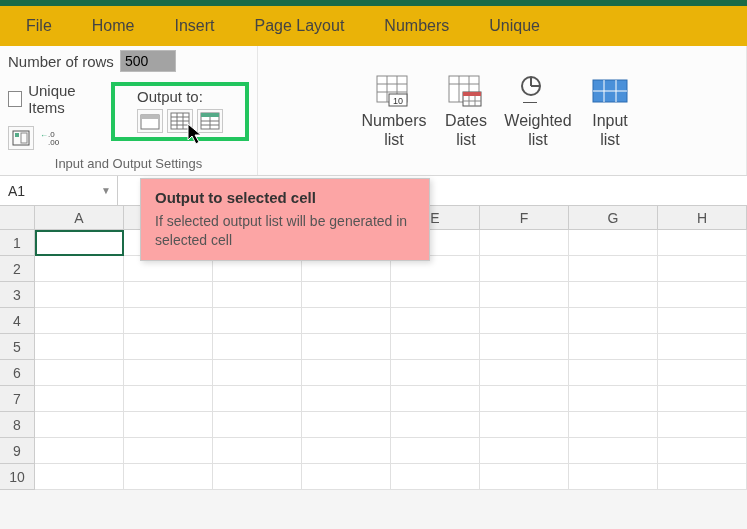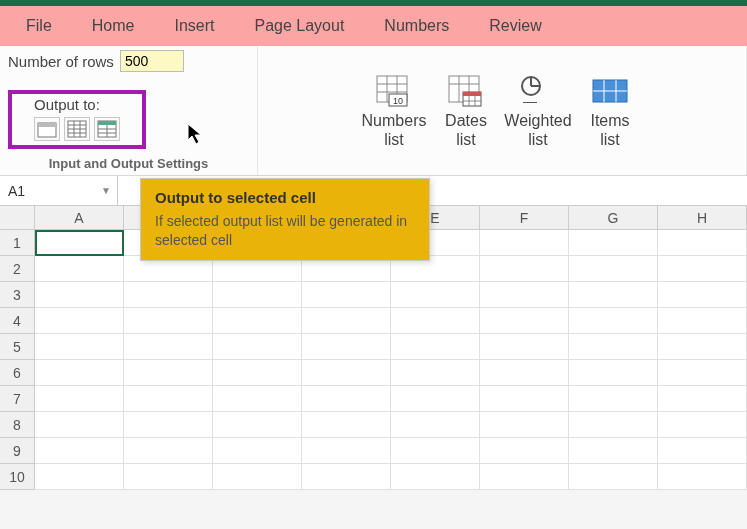--- a/index.html
+++ b/index.html
@@ -1,33 +1,33 @@
 <!DOCTYPE html>
 <html><head>
 <meta charset="utf-8">
 <style>
   * { box-sizing: border-box; margin: 0; padding: 0; font-family: 'Segoe UI', Tahoma, sans-serif; }
   body { background: #f5f5f5; width: 747px; height: 529px; overflow: hidden; position: relative; }
   
   .topbar { height: 6px; background: #1a6b47; }
   
-  .menubar { display: flex; height: 40px; align-items: center; padding: 0 6px; background: #fca5a5; }
+  .menubar { display: flex; height: 40px; align-items: center; padding: 0 6px; background: #eab308; }
   .menubar .tab { padding: 0 20px; font-size: 16px; color: #444; cursor: pointer; line-height: 40px; }
   
   .ribbon { display: flex; background: #fcfcfc; border-bottom: 1px solid #d8d8d8; height: 130px; }
   .ribbon-group { display: flex; flex-direction: column; align-items: center; padding: 4px 8px 2px; border-right: 1px solid #e6e6e6; }
-  .ribbon-group-body { flex: 1; display: flex; flex-direction: column; justify-content: flex-start; gap: 16px; }
-  .ribbon-group-label { font-size: 13px; color: #666; padding: 2px 0; font-weight: bold; }
+  .ribbon-group-body { flex: 1; display: flex; flex-direction: column; justify-content: flex-start; gap: 8px; }
+  .ribbon-group-label { font-size: 13px; color: #666; padding: 2px 0; }
   
   .row { display: flex; align-items: center; gap: 6px; }
   .lbl { font-size: 15px; color: #444; }
-  .numbox { width: 64px; height: 22px; border: 1px solid #bbb; padding: 0 4px; font-size: 14px; background: #fef9c3; }
+  .numbox { width: 56px; height: 22px; border: 1px solid #bbb; padding: 0 4px; font-size: 14px; background: #a3a3a3; }
   .checkbox { width: 16px; height: 16px; border: 1px solid #888; background: #fff; display: inline-block; }
   
-  .output-box { border: 4px solid #a21caf; padding: 2px 22px 4px; position: relative; }
+  .output-box { border: 4px solid #22c55e; padding: 2px 22px 4px; position: relative; }
   .output-box .lbl { font-size: 15px; }
   .output-icons { display: flex; gap: 4px; margin-top: 4px; }
   .small-icon-btn { width: 26px; height: 24px; border: 1px solid #c8c8c8; background: #fafafa; display: flex; align-items: center; justify-content: center; cursor: pointer; }
   
   .aux-icons { display: flex; gap: 6px; margin-top: 4px; align-items: center; }
   .aux-icon { width: 26px; height: 24px; border: 1px solid #c8c8c8; background: #fafafa; display: flex; align-items: center; justify-content: center; font-size: 11px; color: #444; }
   
   .big-buttons { display: flex; gap: 10px; }
   .big-btn { display: flex; flex-direction: column; align-items: center; justify-content: flex-start; width: 62px; padding: 4px 2px; cursor: pointer; }
   .big-btn.wide { width: 86px; }
@@ -41,50 +41,72 @@
   
   .grid-area { position: relative; background: #fff; }
   .col-headers { display: flex; position: sticky; top: 0; }
   .corner { width: 36px; height: 24px; border: 1px solid #ccc; border-top: 0; border-left: 0; background: #f0f0f0; }
   .col-h { width: 92px; height: 24px; border-right: 1px solid #ccc; border-bottom: 1px solid #ccc; background: #f0f0f0; text-align: center; font-size: 14px; line-height: 24px; color: #555; }
   .rowline { display: flex; }
   .row-h { width: 36px; height: 26px; border-right: 1px solid #ccc; border-bottom: 1px solid #ccc; background: #f0f0f0; text-align: center; font-size: 14px; line-height: 26px; color: #555; }
   .cell { width: 92px; height: 26px; border-right: 1px solid #e0e0e0; border-bottom: 1px solid #e0e0e0; background: #fff; }
   .cell.sel { outline: 2px solid #1a6b47; outline-offset: -2px; }
   
-  .tooltip { position: absolute; left: 140px; top: 178px; width: 290px; background: #eab308; border: 1px solid #c8c8c8; box-shadow: 2px 2px 6px rgba(0,0,0,0.15); padding: 10px 14px; z-index: 50; }
+  .tooltip { position: absolute; left: 140px; top: 178px; width: 290px; background: #fca5a5; border: 1px solid #c8c8c8; box-shadow: 2px 2px 6px rgba(0,0,0,0.15); padding: 10px 14px; z-index: 50; }
   .tooltip .tt-title { font-size: 15px; font-weight: 600; color: #333; margin-bottom: 6px; }
   .tooltip .tt-body { font-size: 14px; color: #555; line-height: 1.35; }
   
   .cursor { position: absolute; left: 186px; top: 122px; z-index: 60; pointer-events: none; }
   
   svg { display: block; }
 </style>
 </head>
 <body>
 
 <div class="topbar"></div>
 
 <div class="menubar">
   <div class="tab">File</div>
   <div class="tab">Home</div>
   <div class="tab">Insert</div>
   <div class="tab">Page Layout</div>
   <div class="tab">Numbers</div>
-  <div class="tab">Review</div>
+  <div class="tab">Unique</div>
 </div>
 
 <div class="ribbon">
   <div class="ribbon-group" style="width:258px;">
     <div class="ribbon-group-body" style="align-items:flex-start; width:100%;">
       <div class="row">
         <span class="lbl">Number of rows</span>
         <input class="numbox" value="500" style="">
       </div>
       <div class="row" style="align-items:flex-start; margin-top:2px;">
+        <div style="display:flex; flex-direction:column; gap:6px;">
+          <div class="row">
+            <span class="checkbox"></span>
+            <span class="lbl">Unique Items</span>
+          </div>
+          <div class="aux-icons">
+            <span class="aux-icon">
+              <svg width="18" height="16">
+                  <rect x="1" y="1" width="16" height="14" fill="none" stroke="#555"></rect>
+                  <rect x="3" y="3" width="4" height="4" fill="#5a8"></rect>
+                  <rect x="9" y="3" width="6" height="10" fill="none" stroke="#888"></rect>
+                </svg>
+            </span>
+            <span class="aux-icon" style="border:none; background:none; width:auto;">
+              <svg width="22" height="18">
+                  <text x="0" y="8" font-size="8" fill="#3a7">←</text>
+                  <text x="8" y="8" font-size="8" fill="#444">.0</text>
+                  <text x="8" y="16" font-size="8" fill="#444">.00</text>
+                </svg>
+            </span>
+          </div>
+        </div>
         <div class="output-box">
           <div class="lbl">Output to:</div>
           <div class="output-icons">
             <span class="small-icon-btn">
               <svg width="20" height="18">
                   <rect x="1" y="3" width="18" height="14" fill="#fff" stroke="#777"></rect>
                   <rect x="1" y="3" width="18" height="4" fill="#bbb"></rect>
                 </svg>
             </span>
             <span class="small-icon-btn">
@@ -162,21 +184,21 @@
         </div>
         <div class="big-btn">
           <span class="ico">
             <svg width="38" height="34">
                 <rect x="2" y="6" width="34" height="22" fill="#4a90d9" stroke="#2a6bb0"></rect>
                 <line x1="2" y1="17" x2="36" y2="17" stroke="#fff"></line>
                 <line x1="13" y1="6" x2="13" y2="28" stroke="#fff"></line>
                 <line x1="25" y1="6" x2="25" y2="28" stroke="#fff"></line>
               </svg>
           </span>
-          <span class="txt">Items</span>
+          <span class="txt">Input</span>
           <span class="txt">list</span>
         </div>
       </div>
     </div>
   </div>
 </div>
 
 <div class="cellref-bar">
   <div class="namebox">
     <span>A1</span>

